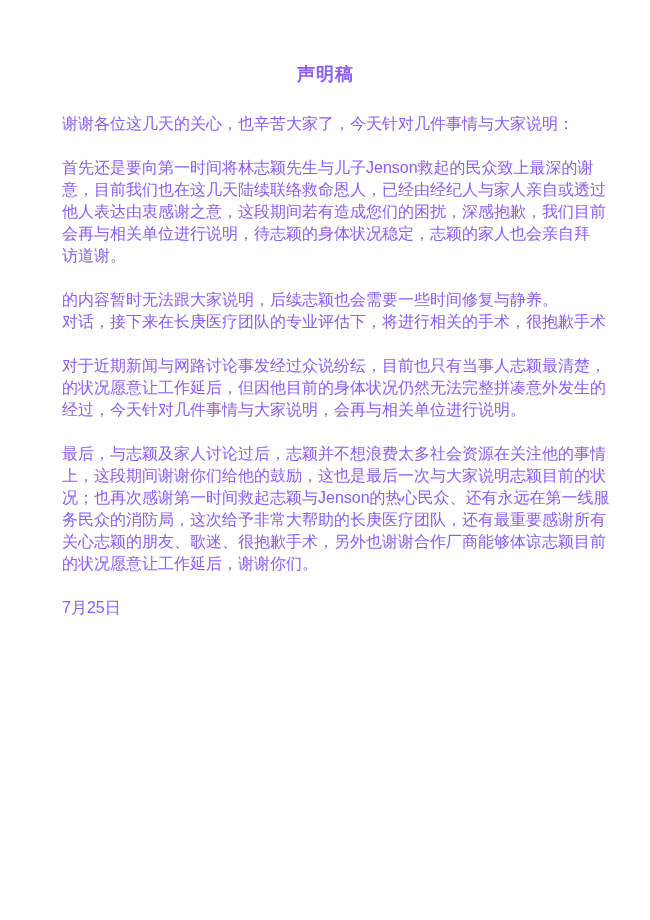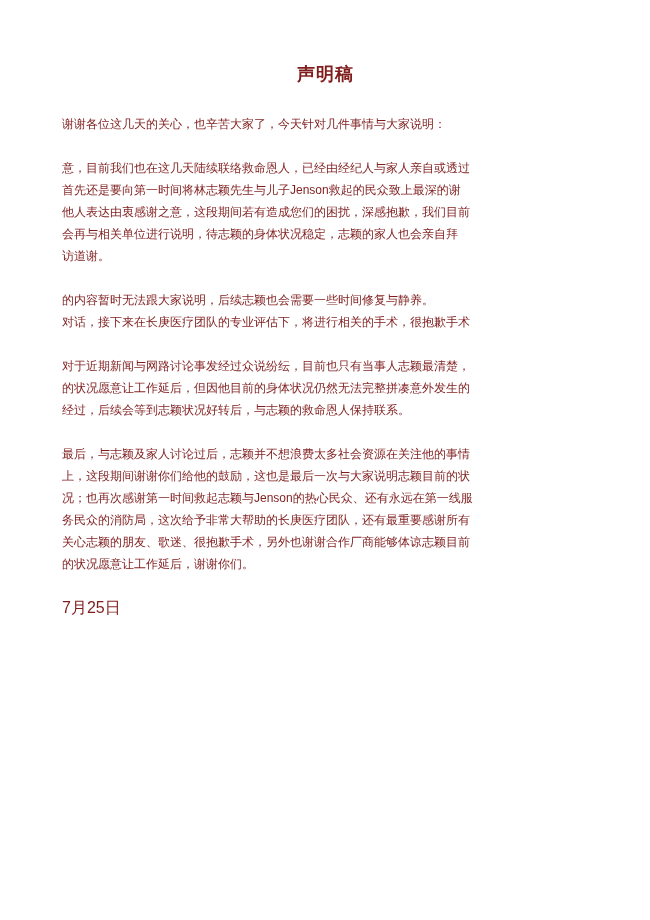--- a/index.html
+++ b/index.html
@@ -11,39 +11,39 @@
     height: 920px;
     background: #ffffff;
     overflow: hidden;
   }
   .page {
     position: relative;
     width: 650px;
     height: 920px;
     background: #ffffff;
     font-family: "Liberation Sans", "DejaVu Sans", sans-serif;
-    color: #7f1d1d;
+    color: #8b5cf6;
     border-radius: 6px;
   }
   .content {
     position: absolute;
     left: 62px;
     top: 63px;
     width: 527px;
   }
   .doc-title {
     font-size: 18px;
     font-weight: 700;
     line-height: 22px;
     text-align: center;
     margin: 0 0 28px 0;
     letter-spacing: 1px;
   }
   .para {
-    font-size: 12px;
+    font-size: 16px;
     line-height: 22px;
     margin: 0 0 22px 0;
     font-weight: 400;
   }
   .line {
     white-space: nowrap;
     min-height: 22px;
   }
   .sign-block {
     font-size: 16px;
@@ -57,36 +57,36 @@
 <div class="page">
   <div class="content">
 
     <h1 class="doc-title">声明稿</h1>
 
     <div class="para">
       <div class="line">谢谢各位这几天的关心，也辛苦大家了，今天针对几件事情与大家说明：</div>
     </div>
 
     <div class="para">
+      <div class="line">首先还是要向第一时间将林志颖先生与儿子Jenson救起的民众致上最深的谢</div>
       <div class="line">意，目前我们也在这几天陆续联络救命恩人，已经由经纪人与家人亲自或透过</div>
-      <div class="line">首先还是要向第一时间将林志颖先生与儿子Jenson救起的民众致上最深的谢</div>
       <div class="line">他人表达由衷感谢之意，这段期间若有造成您们的困扰，深感抱歉，我们目前</div>
       <div class="line">会再与相关单位进行说明，待志颖的身体状况稳定，志颖的家人也会亲自拜</div>
       <div class="line">访道谢。</div>
     </div>
 
     <div class="para">
       <div class="line">的内容暂时无法跟大家说明，后续志颖也会需要一些时间修复与静养。</div>
       <div class="line">对话，接下来在长庚医疗团队的专业评估下，将进行相关的手术，很抱歉手术</div>
     </div>
 
     <div class="para">
       <div class="line">对于近期新闻与网路讨论事发经过众说纷纭，目前也只有当事人志颖最清楚，</div>
       <div class="line">的状况愿意让工作延后，但因他目前的身体状况仍然无法完整拼凑意外发生的</div>
-      <div class="line">经过，后续会等到志颖状况好转后，与志颖的救命恩人保持联系。</div>
+      <div class="line">经过，今天针对几件事情与大家说明，会再与相关单位进行说明。</div>
     </div>
 
     <div class="para">
       <div class="line">最后，与志颖及家人讨论过后，志颖并不想浪费太多社会资源在关注他的事情</div>
       <div class="line">上，这段期间谢谢你们给他的鼓励，这也是最后一次与大家说明志颖目前的状</div>
       <div class="line">况；也再次感谢第一时间救起志颖与Jenson的热心民众、还有永远在第一线服</div>
       <div class="line">务民众的消防局，这次给予非常大帮助的长庚医疗团队，还有最重要感谢所有</div>
       <div class="line">关心志颖的朋友、歌迷、很抱歉手术，另外也谢谢合作厂商能够体谅志颖目前</div>
       <div class="line">的状况愿意让工作延后，谢谢你们。</div>
     </div>

